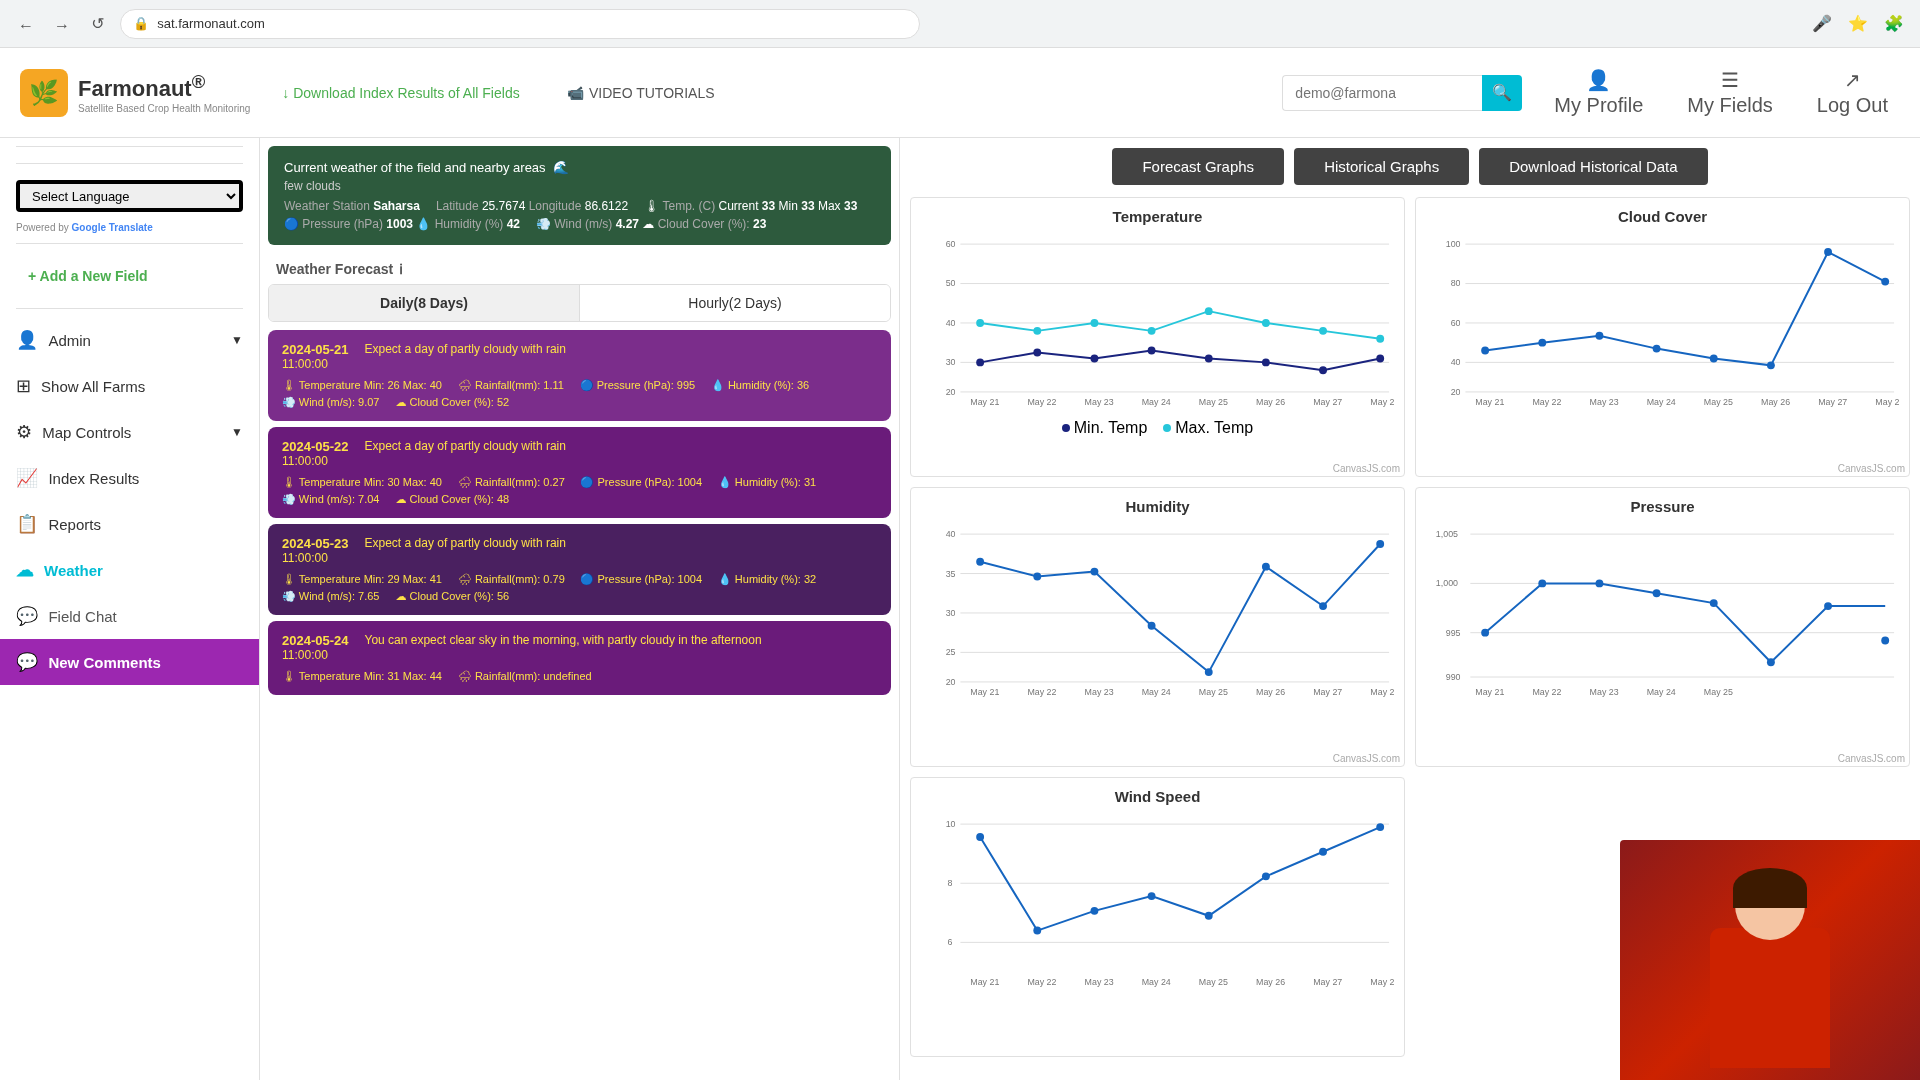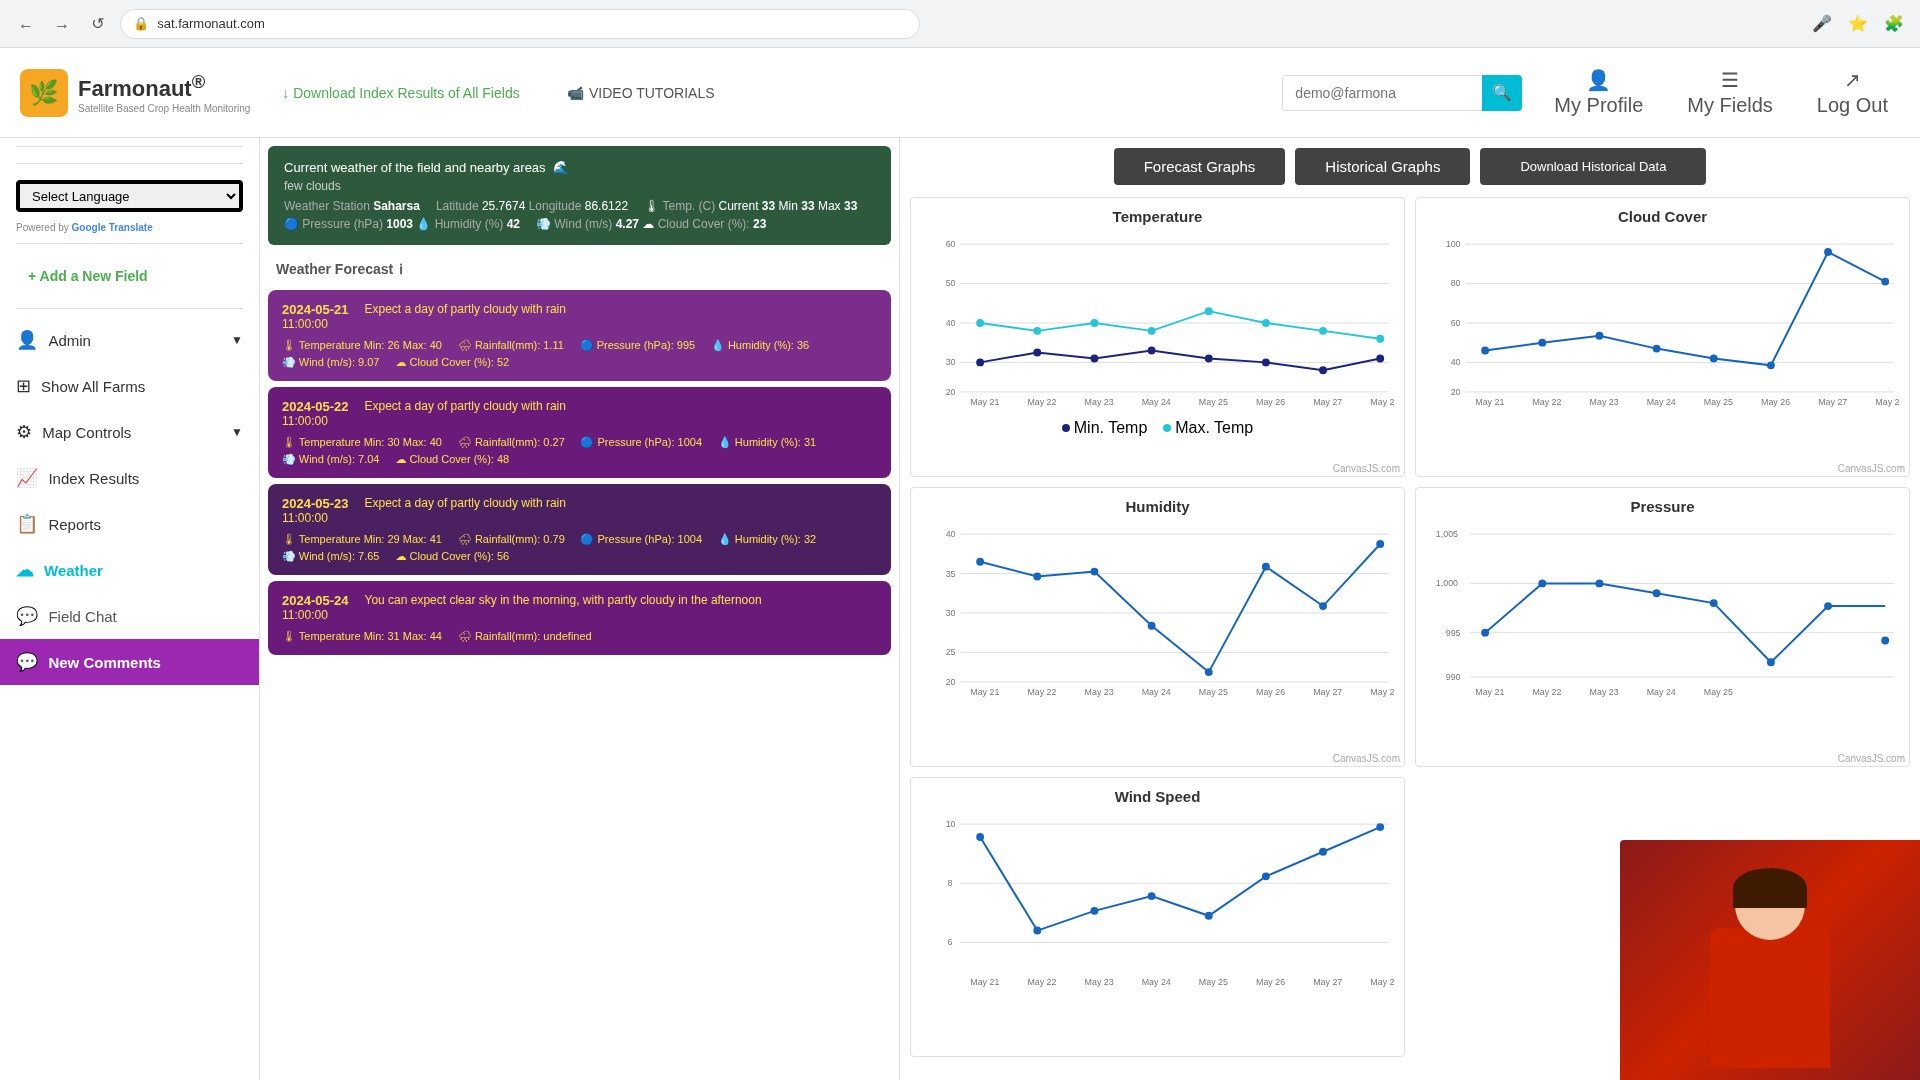--- a/index.html
+++ b/index.html
@@ -196,21 +196,21 @@
     .btn-forecast {
       background: #424242; color: white; border: none; border-radius: 4px;
       padding: 10px 30px; font-size: 15px; cursor: pointer;
     }
     .btn-historical {
       background: #424242; color: white; border: none; border-radius: 4px;
       padding: 10px 30px; font-size: 15px; cursor: pointer;
     }
     .btn-download {
       background: #424242; color: white; border: none; border-radius: 4px;
-      padding: 10px 40px; font-size: 13px; cursor: pointer;
+      padding: 10px 30px; font-size: 15px; cursor: pointer;
     }
 
     .charts-grid {
       display: grid;
       grid-template-columns: 1fr 1fr;
       gap: 10px;
     }
     .chart-container {
       border: 1px solid #e0e0e0;
       border-radius: 4px;
@@ -386,20 +386,24 @@
             ☁ <span class="label">Cloud Cover (%):</span> <strong>23</strong>
           </div>
         </div>
       </div>
 
       <div class="weather-forecast-title">
         <span>Weather Forecast</span>
         <span>ℹ</span>
       </div>
 
+      <div class="forecast-tabs">
+        <button class="forecast-tab active">Daily(8 Days)</button>
+        <button class="forecast-tab">Hourly(2 Days)</button>
+      </div>
 
       <div class="forecast-card forecast-card-purple">
         <div class="forecast-card-header">
           <div>
             <div class="forecast-date">2024-05-21</div>
             <div>11:00:00</div>
           </div>
           <div class="forecast-desc">Expect a day of partly cloudy with rain</div>
         </div>
         <div class="forecast-details">

